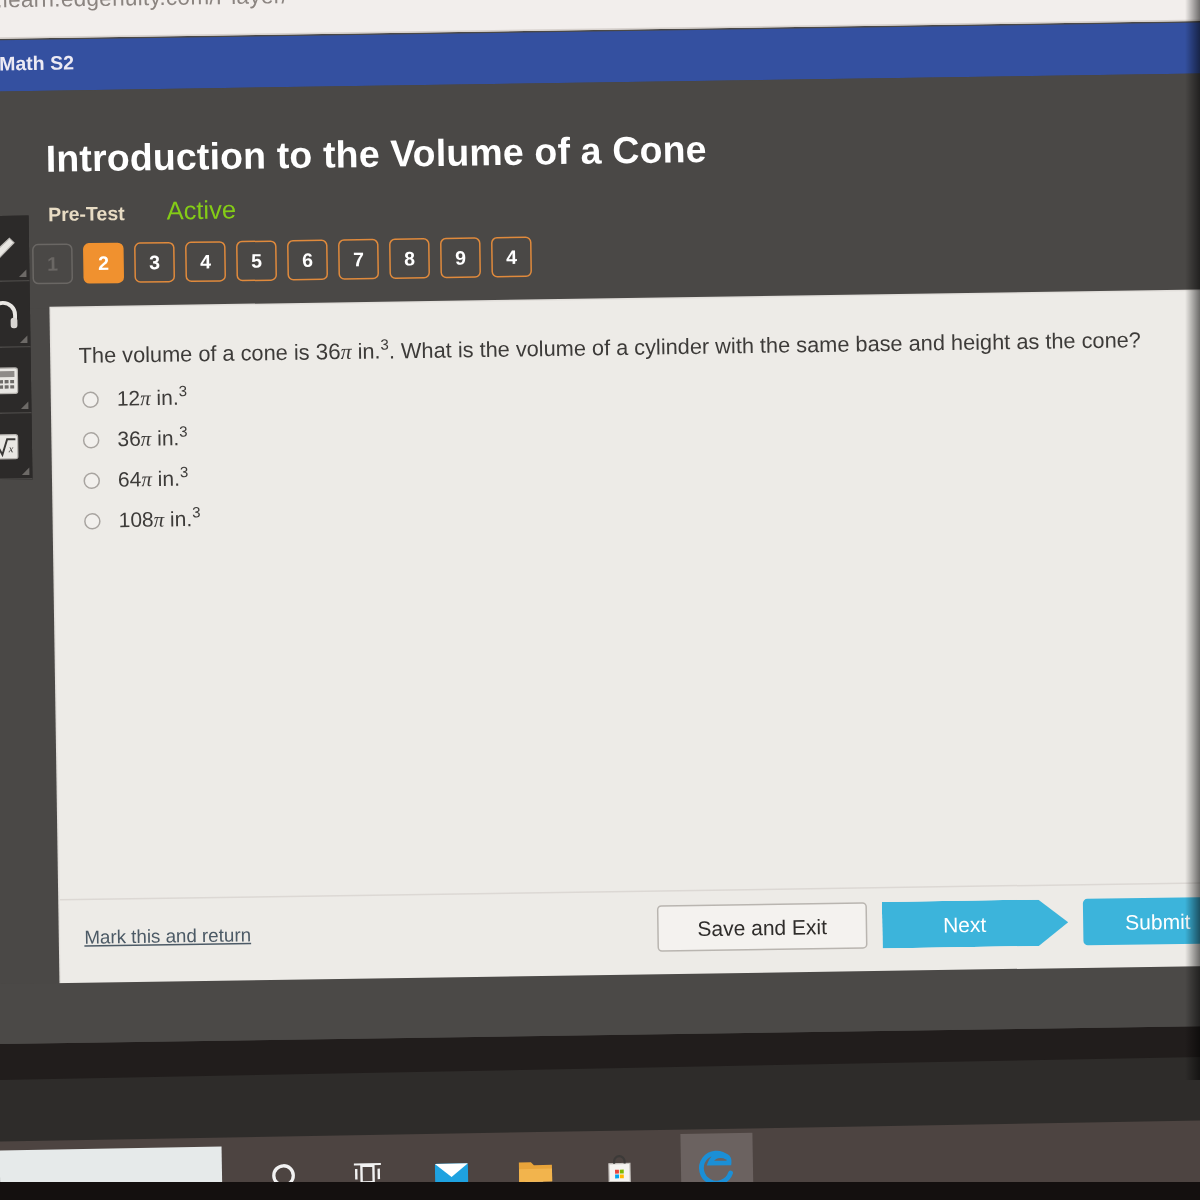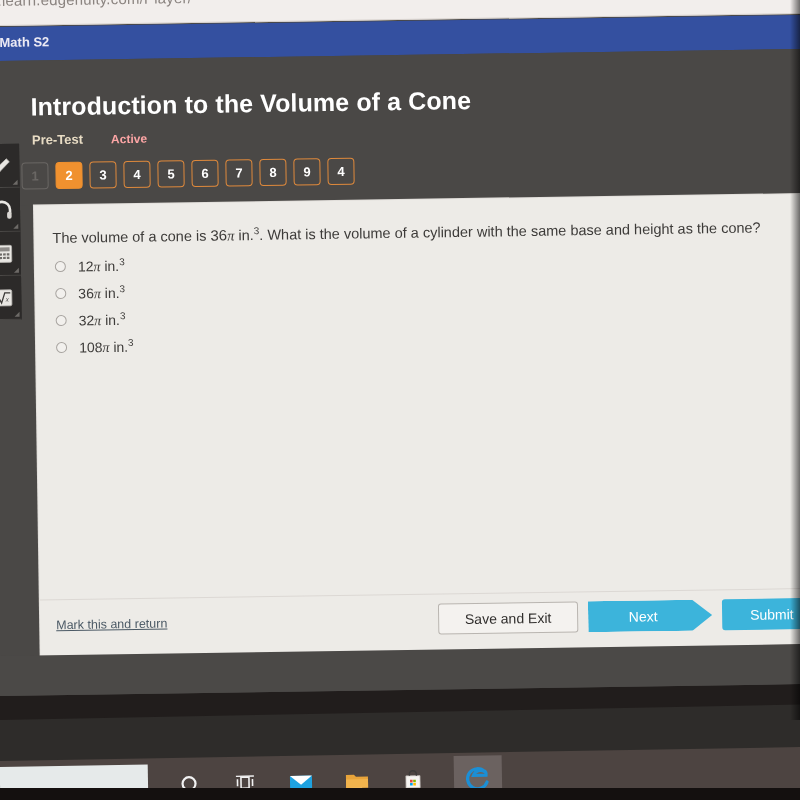--- a/index.html
+++ b/index.html
@@ -90,22 +90,22 @@
     display: flex;
     align-items: baseline;
     gap: 28px;
   }
   .sub-pretest {
     font-size: 13px; font-weight: bold;
     color: #e8dcc4;
     white-space: nowrap;
   }
   .sub-active {
-    font-size: 12px; font-weight: bold;
-    color: #fca5a5;
+    font-size: 17px; font-weight: normal;
+    color: #84cc16;
     white-space: nowrap;
   }
 
   .pill-row {
     position: absolute;
     left: 38px; top: 102px;
     display: flex;
     align-items: center;
     gap: 7px;
   }
@@ -405,21 +405,21 @@
           <div class="opt">
             <span class="radio"></span>
             <span class="opt-label"><span>12</span><span class="pi">π</span><span> in.</span><span class="sup">3</span></span>
           </div>
           <div class="opt">
             <span class="radio"></span>
             <span class="opt-label"><span>36</span><span class="pi">π</span><span> in.</span><span class="sup">3</span></span>
           </div>
           <div class="opt">
             <span class="radio"></span>
-            <span class="opt-label"><span>32</span><span class="pi">π</span><span> in.</span><span class="sup">3</span></span>
+            <span class="opt-label"><span>64</span><span class="pi">π</span><span> in.</span><span class="sup">3</span></span>
           </div>
           <div class="opt">
             <span class="radio"></span>
             <span class="opt-label"><span>108</span><span class="pi">π</span><span> in.</span><span class="sup">3</span></span>
           </div>
         </div>
 
       <div class="card-footer">
         <a class="mark-link" href="#">Mark this and return</a>
         <div class="save-btn">Save and Exit</div>

